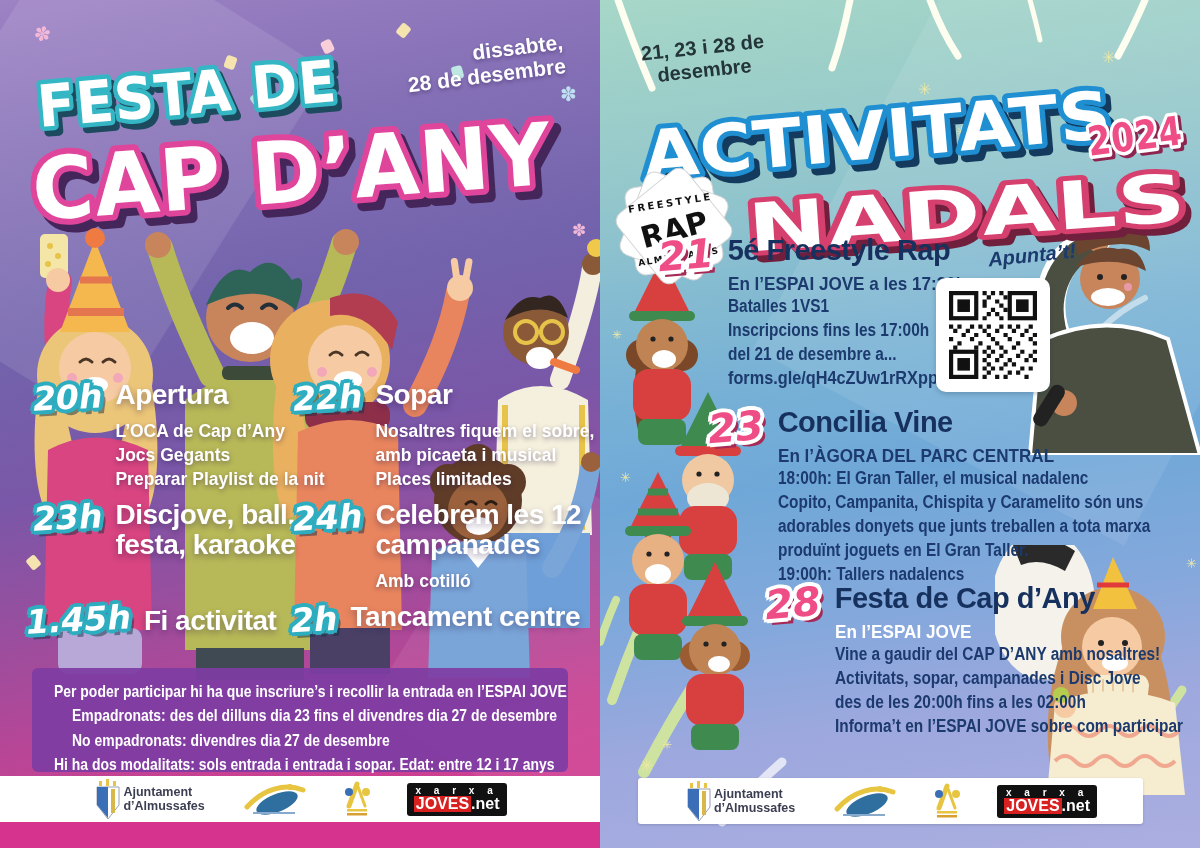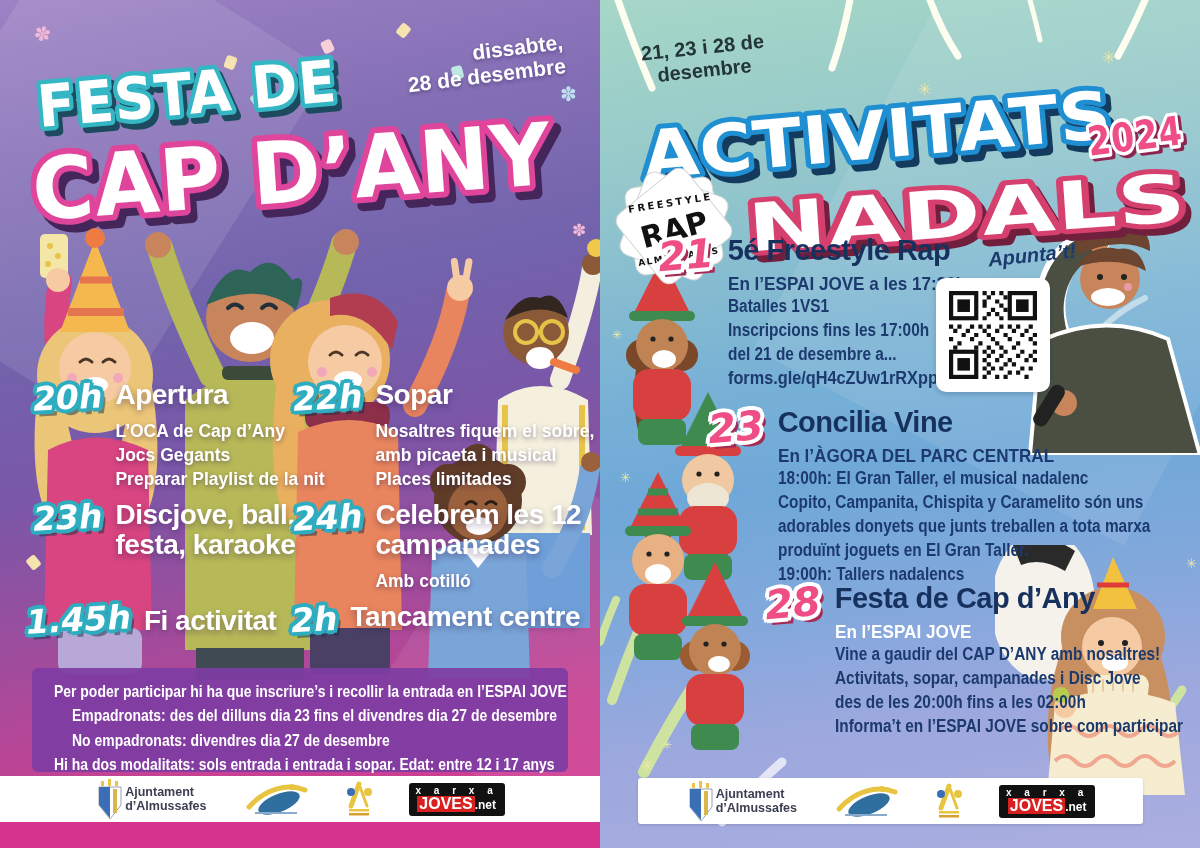--- a/index.html
+++ b/index.html
@@ -31,21 +31,21 @@
   .bar{position:absolute;left:0;top:776px;width:600px;height:46px;background:#fff;display:flex;align-items:center;justify-content:center;}
   .strip{position:absolute;left:0;top:822px;width:600px;height:26px;background:#d6338f;}
   .card{position:absolute;left:38px;top:778px;width:505px;height:46px;background:#fff;border-radius:3px;display:flex;align-items:center;justify-content:center;box-shadow:0 1px 3px rgba(0,0,0,.15);}
   .logos{display:flex;align-items:center;gap:36px;}
   .lg-aj{display:flex;align-items:center;}
   .lg-aj .txt{font-size:12.5px;font-weight:700;color:#3c3f52;line-height:1.12;}
   .lg-joves{background:#111;border-radius:3px;padding:3px 7px 4px;display:flex;flex-direction:column;align-items:center;}
   .lg-joves .xr{color:#fff;font-weight:700;font-size:10px;letter-spacing:5px;line-height:1;}
   .lg-joves .row{display:flex;align-items:baseline;line-height:1;}
   .lg-joves .jv{background:#d92020;color:#fff;font-weight:800;font-size:16px;padding:0 2px;}
-  .lg-joves .nt{color:#fff;font-weight:800;font-size:12px;}
+  .lg-joves .nt{color:#fff;font-weight:800;font-size:16px;}
   
   .sec{position:absolute;display:flex;align-items:flex-start;gap:14px;}
   .day{font:italic 800 40px "DejaVu Sans",sans-serif;color:#ef4d86;transform:rotate(-5deg);margin-top:-4px;
        text-shadow:-3px -3px 0 #fff,3px -3px 0 #fff,-3px 3px 0 #fff,3px 3px 0 #fff,-4px 0 0 #fff,4px 0 0 #fff,0 -4px 0 #fff,0 4px 0 #fff,5px 6px 0 #a62a56;}
   .sc-title{font-weight:800;font-size:29px;color:#16315e;letter-spacing:-.5px;line-height:1;}
   .sc-sub{font-weight:800;font-size:19px;color:#1c3a6e;margin-top:8px;white-space:nowrap;transform:scaleX(.9);transform-origin:0 50%;}
   .sc-sub.white{color:#fff;}
   .sc-line{font-size:17.5px;font-weight:600;color:#1c3a6e;line-height:1.37;white-space:nowrap;transform:scaleX(.88);transform-origin:0 50%;}
   .sc-link{font-weight:800;font-size:18.5px;color:#1c3a6e;white-space:nowrap;transform:scaleX(.88);transform-origin:0 50%;}
   .apunta{position:absolute;font-weight:800;font-style:italic;font-size:20px;color:#1c3a6e;transform:rotate(-6deg);}

